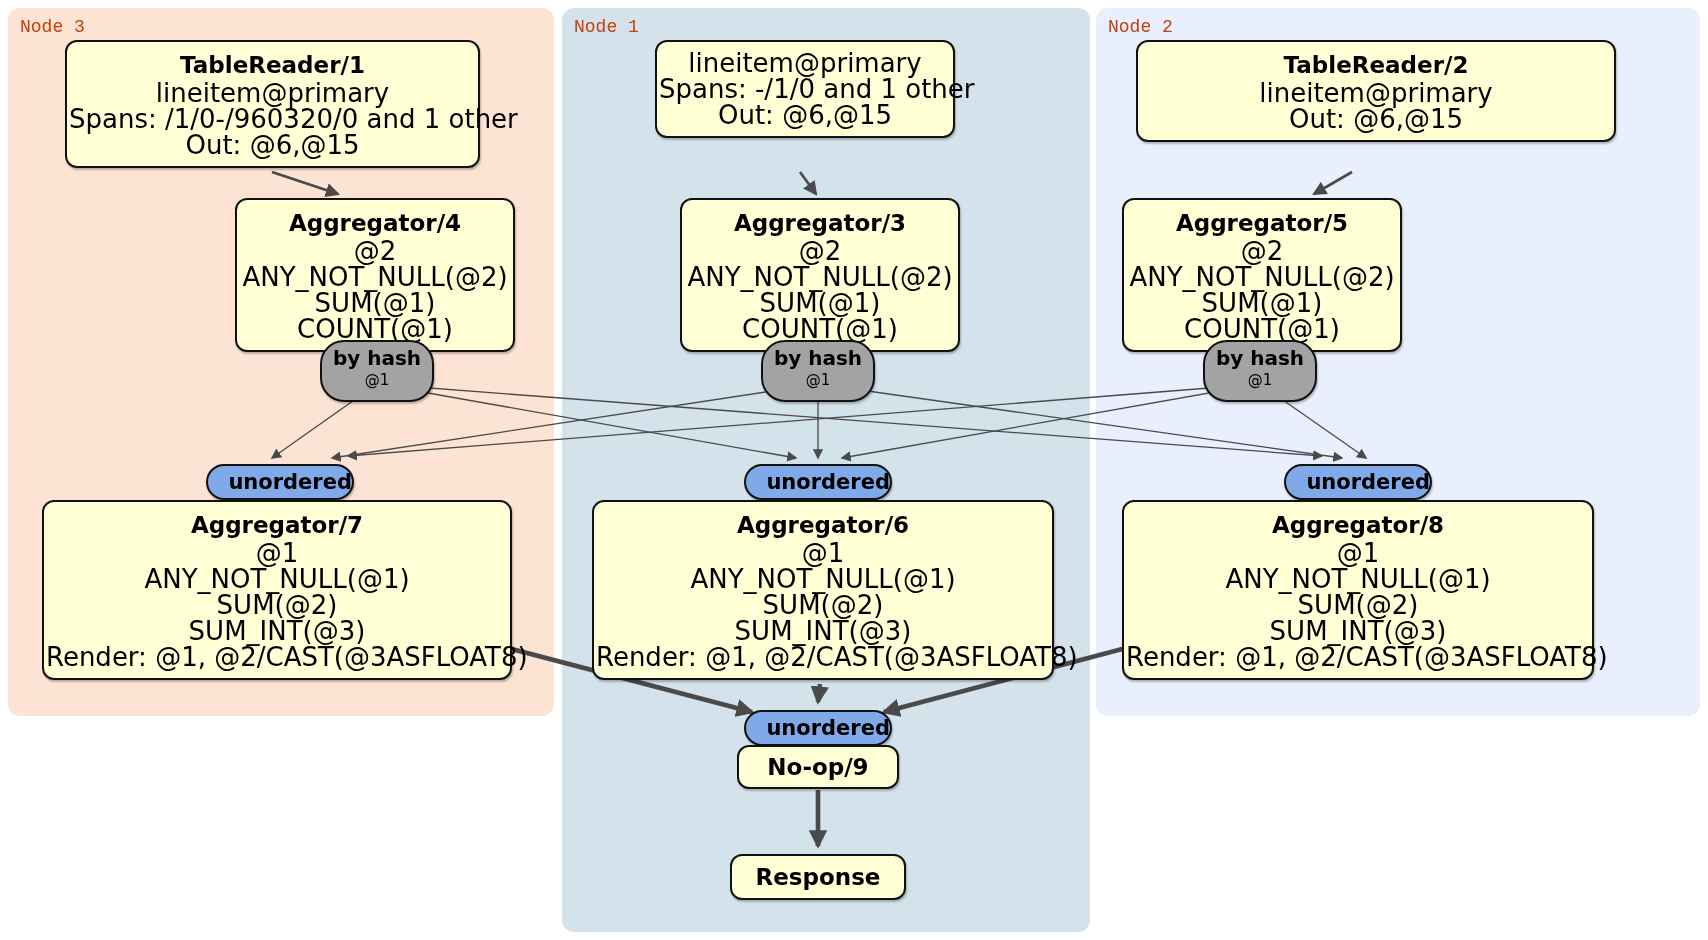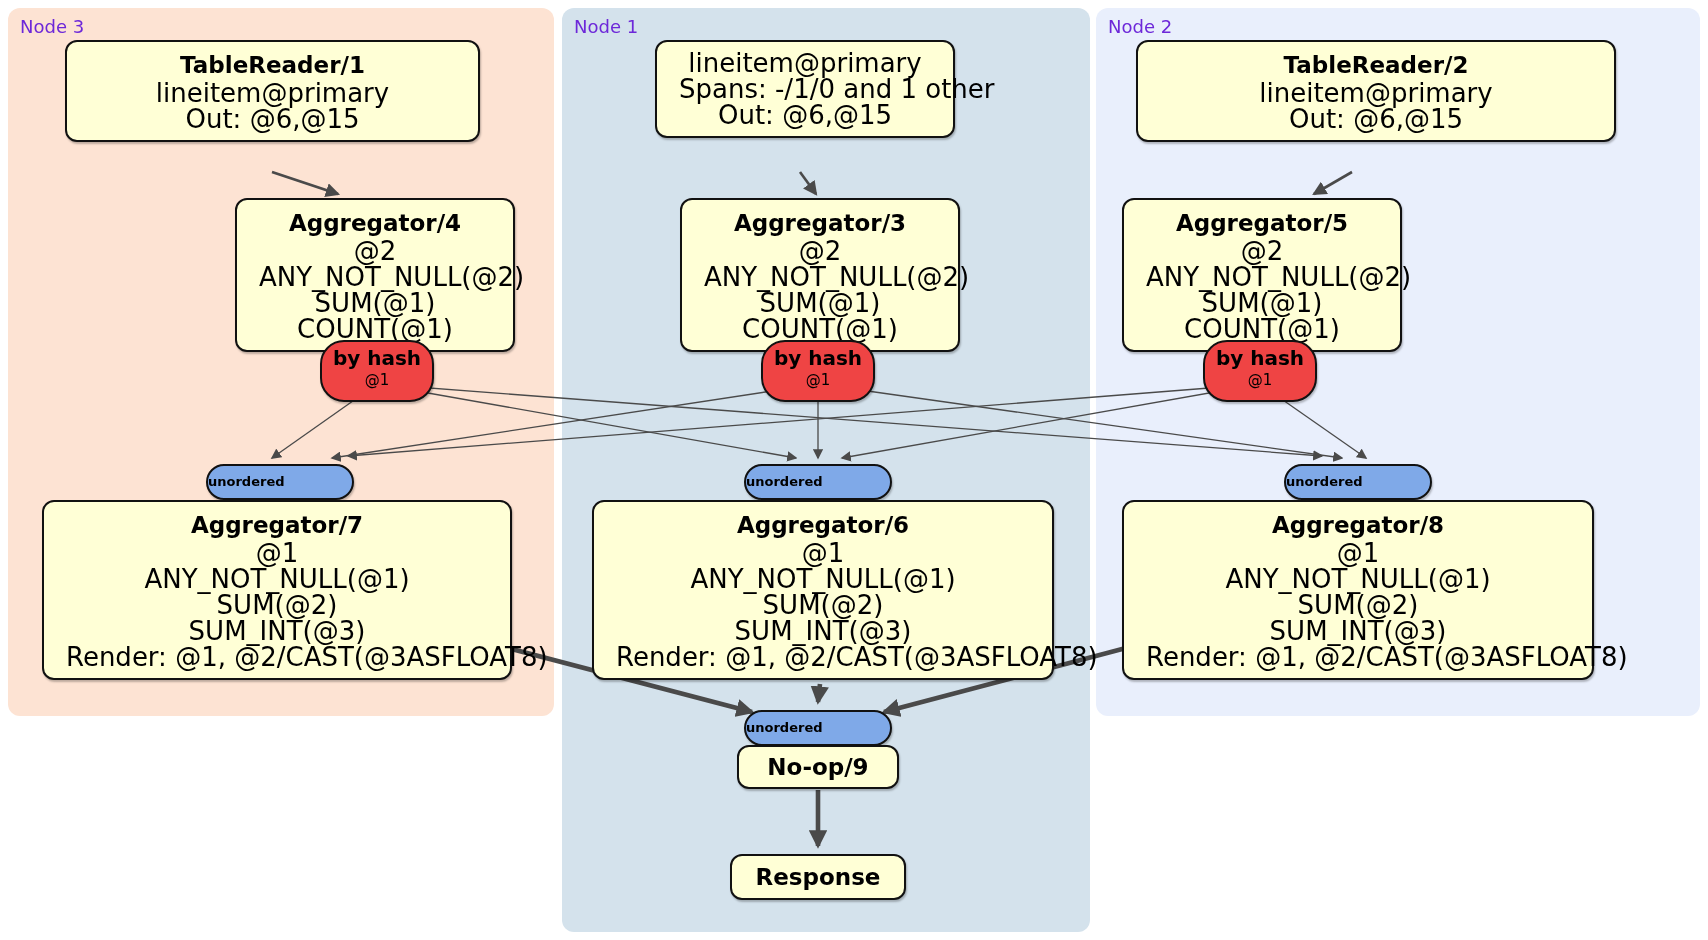--- a/index.html
+++ b/index.html
@@ -11,58 +11,58 @@
     font-family: "DejaVu Sans", "Liberation Sans", sans-serif;
     color: #000;
     overflow: hidden;
   }
   .region { position: absolute; border-radius: 12px; }
   .region-n3 { left: 8px;    top: 8px; width: 546px; height: 708px; background: #fde3d3; }
   .region-n1 { left: 562px;  top: 8px; width: 528px; height: 924px; background: #d4e2ec; }
   .region-n2 { left: 1096px; top: 8px; width: 604px; height: 708px; background: #e9effc; }
   .region-label {
     position: absolute; top: 8px; left: 12px;
-    font-size: 18px; line-height: 22px; color: #6d28d9;
+    font-size: 18px; line-height: 22px; color: #c2410c; font-family: Liberation Mono, monospace;
   }
   .edges { position: absolute; left: 0; top: 0; }
   .nbox {
     position: absolute;
     background: #ffffd6;
     border: 2px solid #111;
     border-radius: 12px;
     text-align: center;
-    padding: 8px 22px;
+    padding: 8px 2px;
     box-sizing: border-box;
     white-space: nowrap;
     box-shadow: 1px 2px 2px rgba(0,0,0,0.25);
   }
   .nbox .title { font-weight: bold; font-size: 23px; line-height: 30px; }
   .nbox .line  { font-size: 26px; line-height: 26px; }
   .oval-hash {
     position: absolute;
     width: 114px; height: 62px;
-    background: #ef4444;
+    background: #a3a3a3;
     border: 2px solid #111;
     border-radius: 24px;
     text-align: center;
     box-sizing: border-box;
     padding-top: 4px;
     box-shadow: 1px 2px 2px rgba(0,0,0,0.25);
   }
   .oval-hash .hl { font-weight: bold; font-size: 20px; line-height: 25px; }
   .oval-hash .hs { font-size: 15px; line-height: 19px; }
   .oval-stream {
     position: absolute;
     width: 148px; height: 36px;
     background: #7fa9e8;
     border: 2px solid #111;
     border-radius: 19px;
-    text-align: left;
+    text-align: right;
     font-weight: bold;
-    font-size: 13px;
+    font-size: 21px;
     line-height: 32px;
     box-sizing: border-box;
     box-shadow: 1px 2px 2px rgba(0,0,0,0.25);
   }
 </style>
 </head>
 <body>
 
 <div class="canvas">
 
@@ -111,20 +111,21 @@
       <line x1="508" y1="648" x2="752" y2="712" marker-end="url(#ah-thick)"></line>
       <line x1="820" y1="684" x2="818" y2="702" marker-end="url(#ah-thick)"></line>
       <line x1="1126" y1="648" x2="884" y2="712" marker-end="url(#ah-thick)"></line>
       <line x1="818" y1="790" x2="818" y2="846" marker-end="url(#ah-thick)"></line>
     </g>
   </svg>
 
   <div class="nbox" style="left:65px; top:40px; width:415px;">
     <div class="title">TableReader/1</div>
     <div class="line">lineitem@primary</div>
+    <div class="line">Spans: /1/0-/960320/0 and 1 other</div>
     <div class="line">Out: @6,@15</div>
   </div>
   <div class="nbox" style="left:235px; top:198px; width:280px;">
     <div class="title">Aggregator/4</div>
     <div class="line">@2</div>
     <div class="line">ANY_NOT_NULL(@2)</div>
     <div class="line">SUM(@1)</div>
     <div class="line">COUNT(@1)</div>
   </div>
   <div class="oval-hash" style="left:320px; top:340px;">

